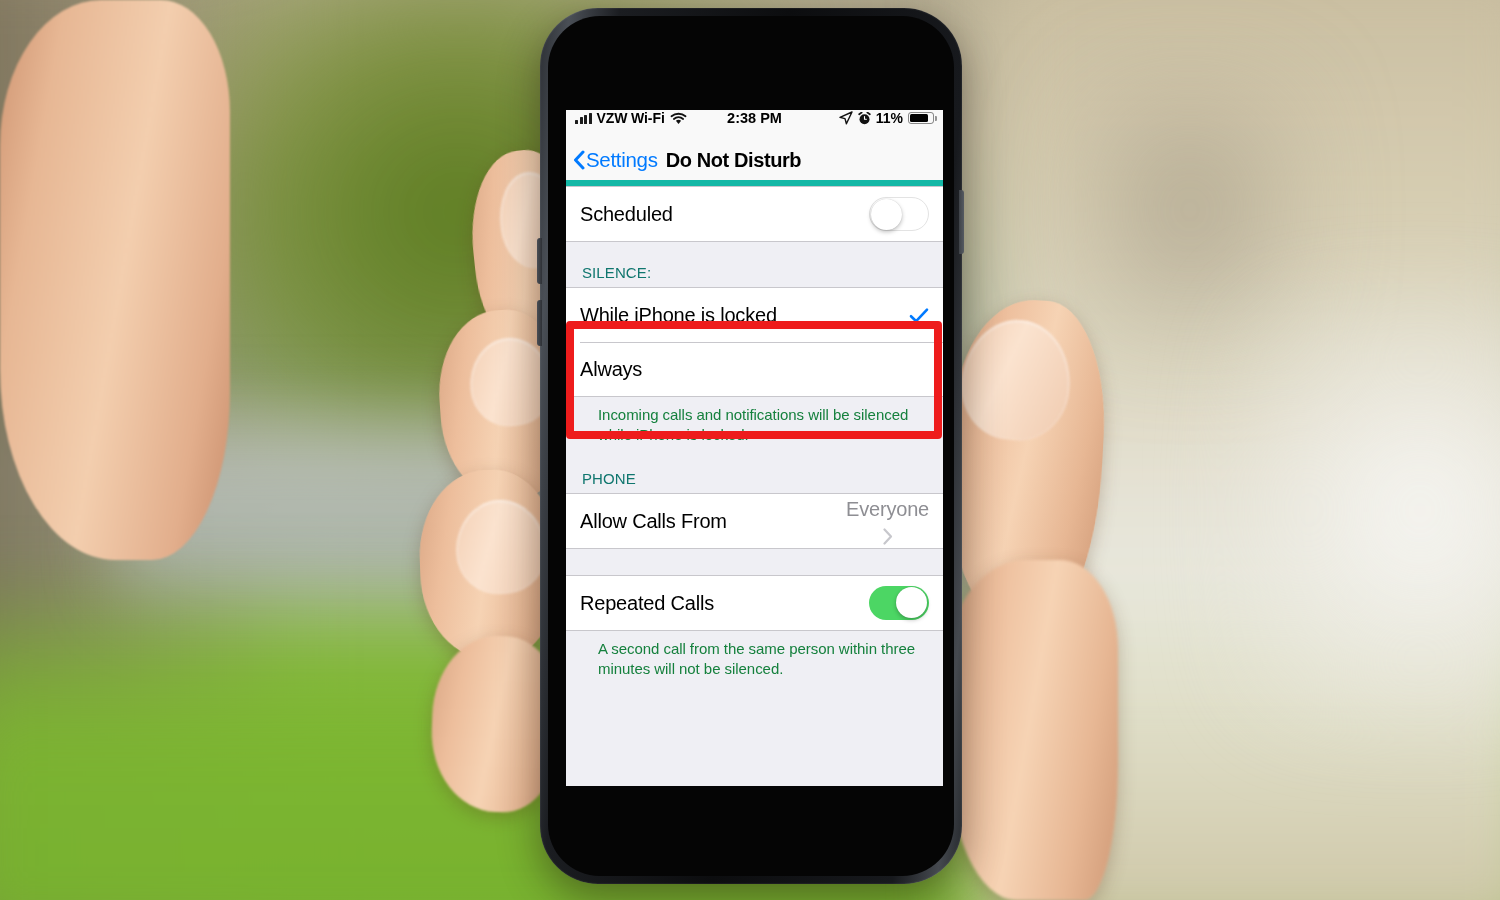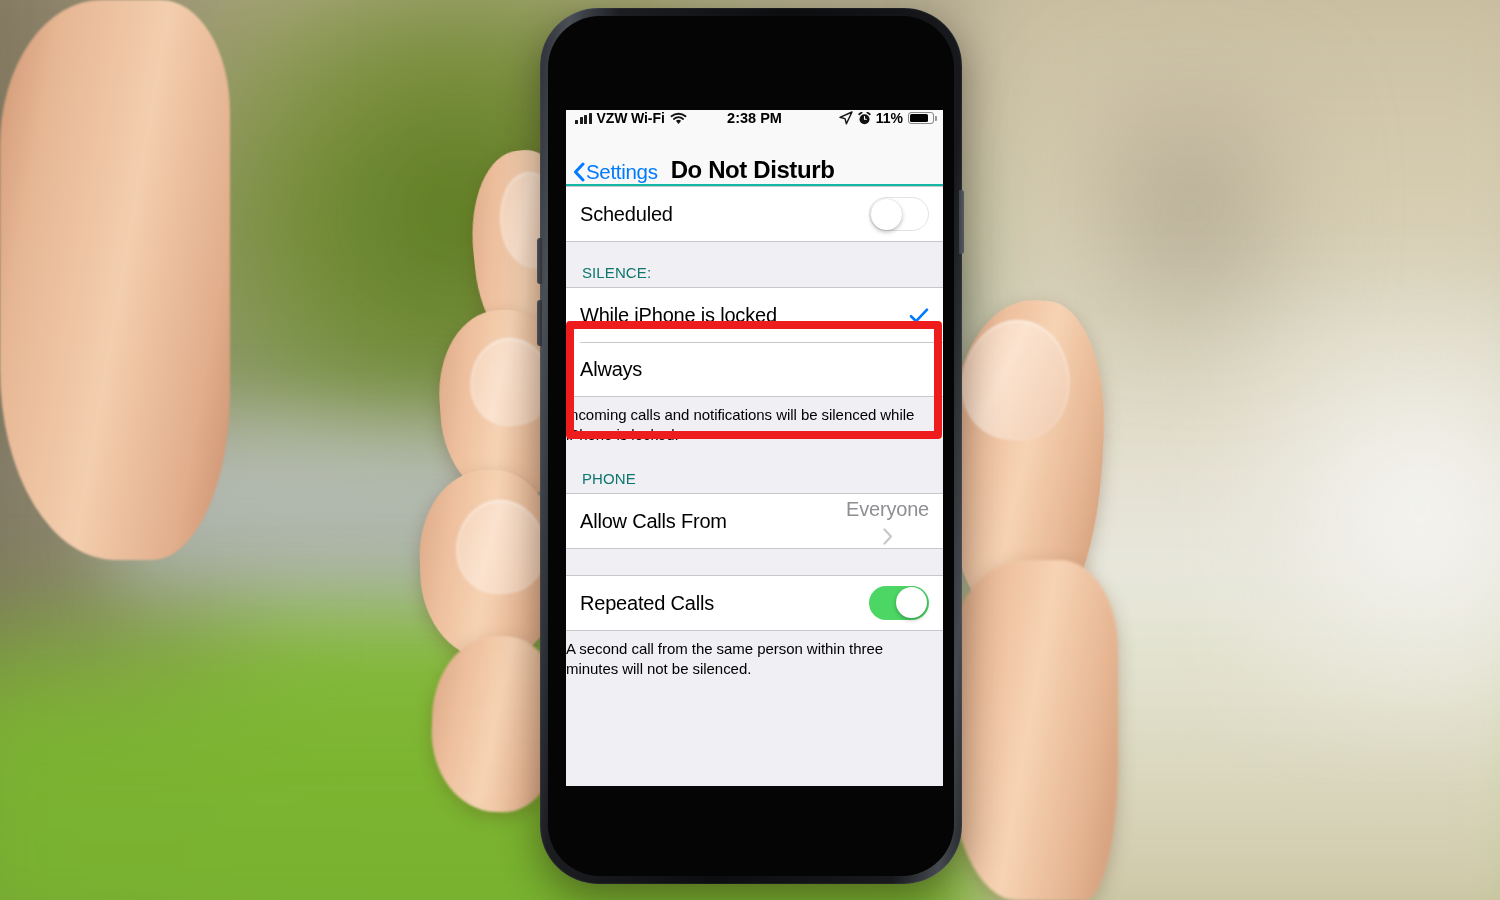--- a/index.html
+++ b/index.html
@@ -233,45 +233,46 @@
     width: 73%;
     background: #000;
     border-radius: 1.5px;
   }
 
   
   #nav-bar {
     height: 46px;
     background: #f9f9f9;
     display: flex;
-    align-items: flex-end;
+    align-items: center;
     padding-left: 7px;
-    border-bottom: 2px solid #14b8a6;
+    border-bottom: 6px solid #14b8a6;
     box-sizing: border-box;
+    gap: 8px;
   }
   #back-button {
     display: flex;
     align-items: center;
     color: #007aff;
     cursor: pointer;
   }
   .chevron-left {
     width: 12px; height: 20px;
     margin-right: 1px;
     flex: none;
   }
   #back-label {
     font-size: 20.5px;
     letter-spacing: -0.3px;
   }
   #nav-title {
-    font-size: 24px;
+    font-size: 20px;
     font-weight: bold;
     color: #000;
-    margin-left: 13px;
+    margin-left: 0;
     letter-spacing: -0.4px;
   }
 
   
   #table-view {
     background: #efeff4;
     height: calc(100% - 76px);
     overflow: hidden;
   }
   .group {
@@ -356,22 +357,22 @@
 
   
   .section-header {
     font-size: 15px;
     color: #0f766e;
     padding: 22px 32px 6px 16px;
     letter-spacing: 0.1px;
   }
   .section-footer {
     font-size: 15px;
-    color: #000000;
-    padding: 8px 16px 16px 0;
+    color: #15803d;
+    padding: 8px 16px 16px 32px;
     line-height: 1.3;
     letter-spacing: -0.05px;
   }
   .spacer-lg { height: 26px; }
 
   
   #highlight-box {
     position: absolute;
     left: 566px;
     top: 321px;

